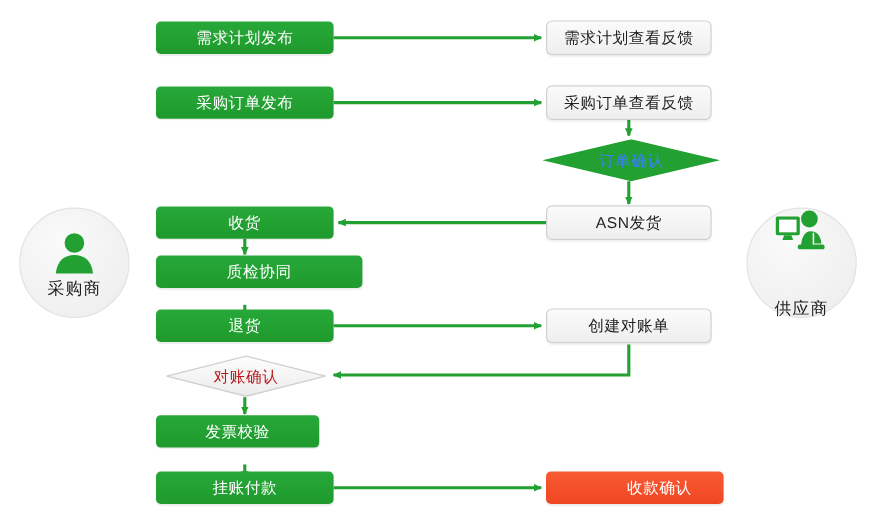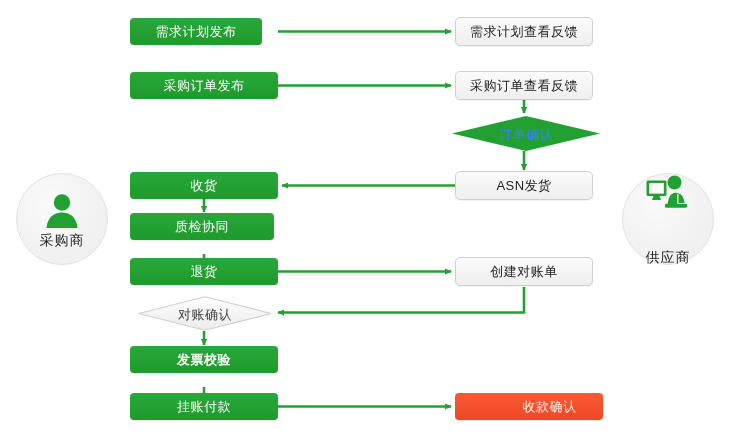--- a/index.html
+++ b/index.html
@@ -68,21 +68,21 @@
     width: 100%;
     transform: translateY(-50%);
     text-align: center;
     font-size: 13px;
     line-height: 1;
     white-space: nowrap;
     letter-spacing: .5px;
     pointer-events: none;
   }
   .diamond.green .dlabel { color: #3b82f6; }
-  .diamond.grey .dlabel  { color: #404040; }
+  .diamond.grey .dlabel  { color: #b91c1c; }
 
   
   .role {
     position: absolute;
     border-radius: 50%;
     background: #f2f2f2;
     background: radial-gradient(circle at 38% 32%, #fafafa 0%, #f1f1f1 62%, #ededed 100%);
     border: 1px solid #e2e2e2;
     box-sizing: border-box;
     display: flex;
@@ -168,55 +168,55 @@
 
       <path d="M22.5,33 C22.5,23.5 26,18.8 30.5,18.8 C35.5,18.8 39,22.2 39.5,29 L33.5,29 L33.5,20.6
                C33.5,19.6 32.2,19.6 32.2,20.6 L32.2,33 Z" fill="#22a032"></path>
       <path d="M21.5,29.8 L40.5,29.8 C41.6,29.8 42.2,30.7 42.2,31.8 C42.2,32.9 41.6,33.8 40.5,33.8
                L21.5,33.8 C20.4,33.8 19.8,32.9 19.8,31.8 C19.8,30.7 20.4,29.8 21.5,29.8 Z" fill="#22a032"></path>
     </svg>
   </span>
   <span class="rlabel">供应商</span>
 </div>
 
-<div class="node green" style="left:130px; top:18px; width:132px; height:27px;">需求计划发布</div>
+<div class="node green" style="left:130px; top:18px; width:148px; height:27px;">需求计划发布</div>
 
 <div class="node grey" style="left:455px; top:17px; width:138px; height:29px;">需求计划查看反馈</div>
 
 <div class="node green" style="left:130px; top:72px; width:148px; height:27px;">采购订单发布</div>
 
 <div class="node grey" style="left:455px; top:71px; width:138px; height:29px;">采购订单查看反馈</div>
 
 <div class="diamond green" style="left:452px; top:116px; width:148px; height:35px;">
   <svg width="148" height="35" viewBox="0 0 148 35" xmlns="http://www.w3.org/2000/svg">
     <polygon points="74,0 148,17.5 74,35 0,17.5" fill="#22a032"></polygon>
   </svg>
   <span class="dlabel">订单确认</span>
 </div>
 
 <div class="node grey" style="left:455px; top:171px; width:138px; height:29px;">ASN发货</div>
 
 <div class="node green" style="left:130px; top:172px; width:148px; height:27px;">收货</div>
 
-<div class="node green" style="left:130px; top:213px; width:144px; height:27px;">质检协同</div>
+<div class="node green" style="left:130px; top:213px; width:172px; height:27px;">质检协同</div>
 
 <div class="node green" style="left:130px; top:258px; width:148px; height:27px;">退货</div>
 
 <div class="node grey" style="left:455px; top:257px; width:138px; height:29px;">创建对账单</div>
 
 <div class="diamond grey" style="left:138px; top:296px; width:134px; height:35px;">
   <svg width="134" height="35" viewBox="0 0 134 35" xmlns="http://www.w3.org/2000/svg">
     <defs>
       <linearGradient id="dgrad" x1="0" y1="0" x2="0" y2="1">
         <stop offset="0%" stop-color="#fdfdfd"></stop>
         <stop offset="100%" stop-color="#ececec"></stop>
       </linearGradient>
     </defs>
     <polygon points="67,0.8 133.2,17.5 67,34.2 0.8,17.5" fill="url(#dgrad)" stroke="#cfcfcf" stroke-width="1.1"></polygon>
   </svg>
   <span class="dlabel">对账确认</span>
 </div>
 
-<div class="node green" style="left:130px; top:346px; width:148px; height:27px;font-weight:bold;">发票校验</div>
+<div class="node green" style="left:130px; top:346px; width:136px; height:27px;">发票校验</div>
 
 <div class="node green" style="left:130px; top:393px; width:148px; height:27px;">挂账付款</div>
 
 <div class="node orange" style="left:455px; top:393px; width:148px; height:27px;">收款确认</div>
 
 </body></html>

